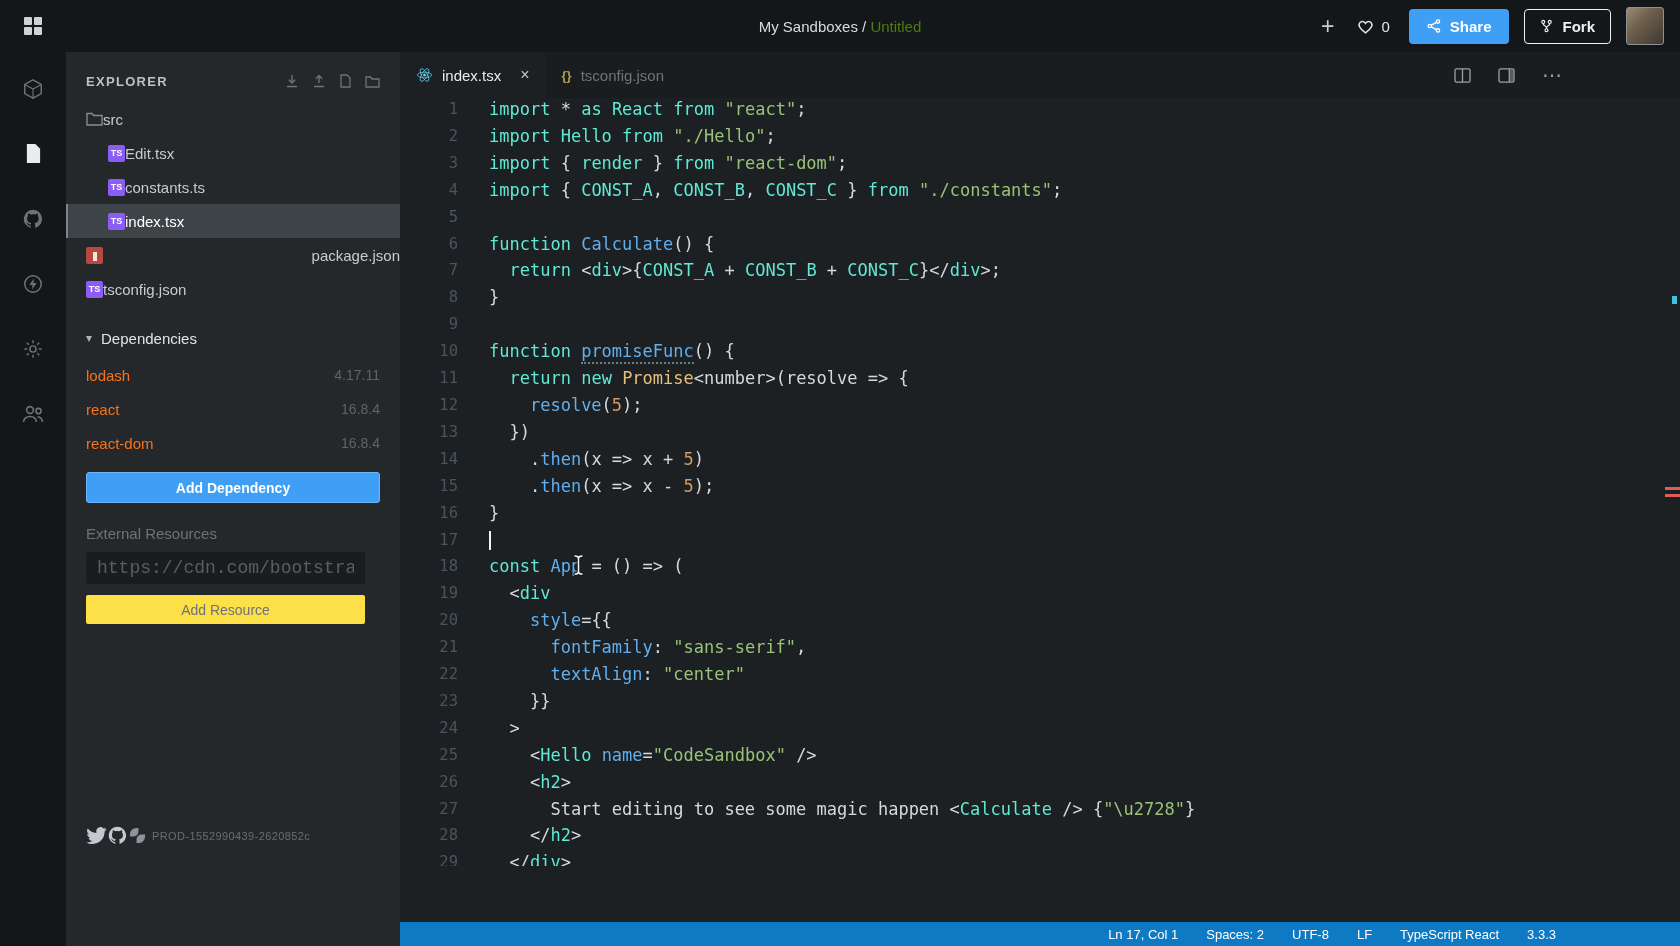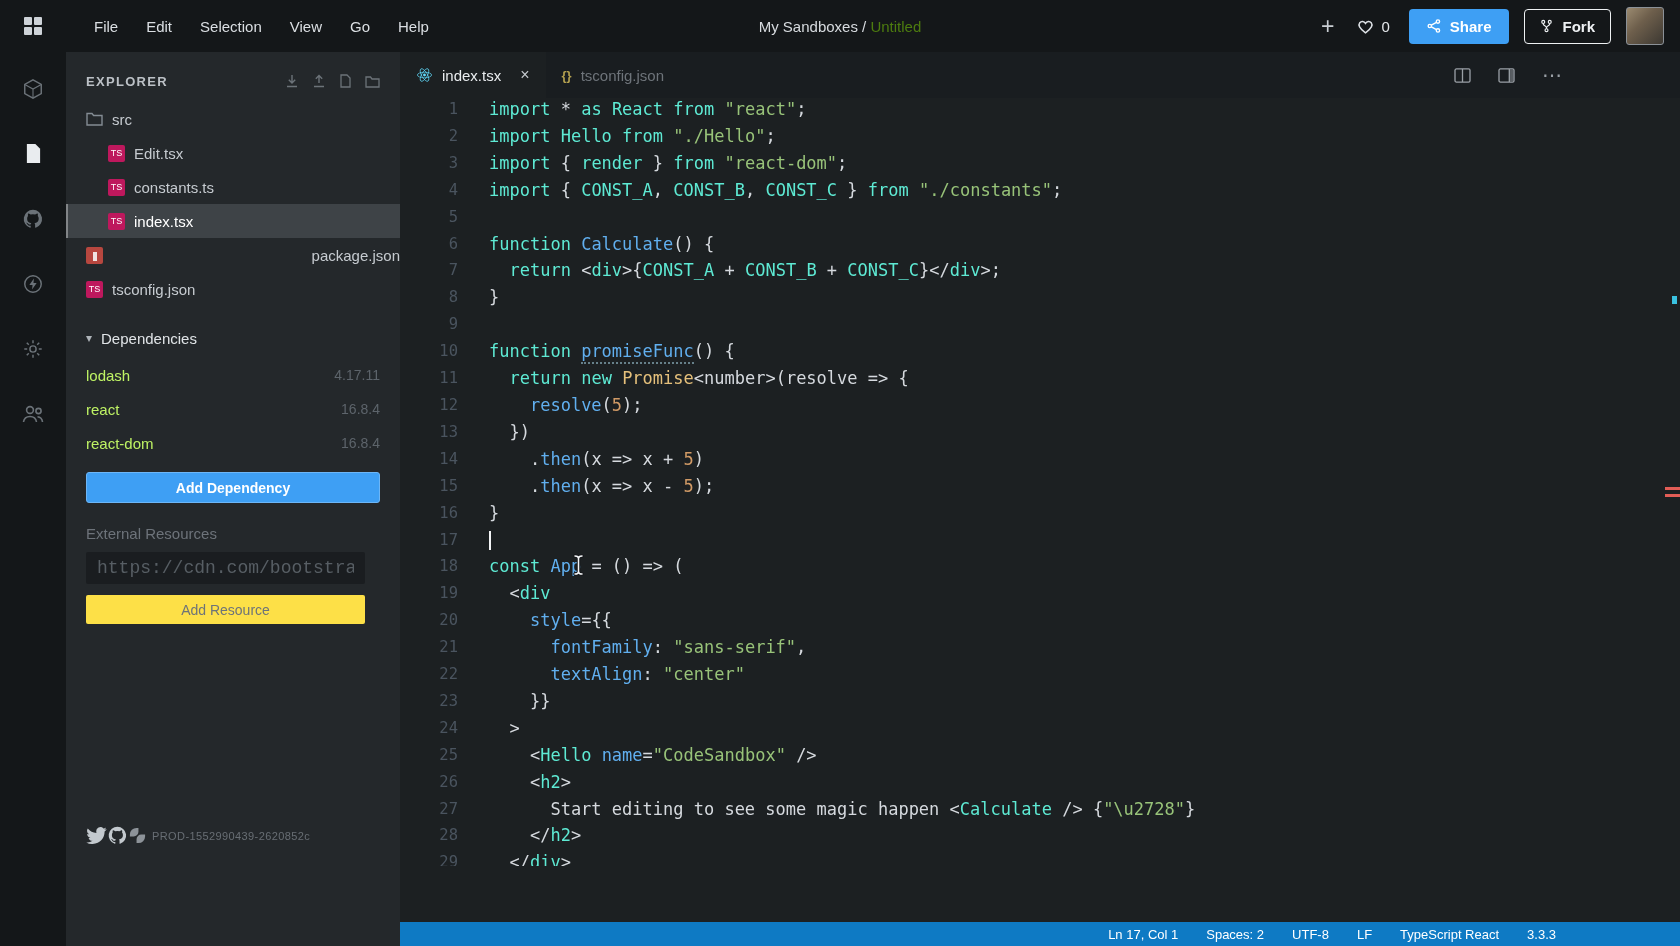--- a/index.html
+++ b/index.html
@@ -29,31 +29,31 @@
   
   .rail{flex:0 0 66px;background:#141719;display:flex;flex-direction:column;align-items:center;padding-top:4px}
   .rail-item{height:65px;width:100%;display:flex;align-items:center;justify-content:center}
 
   
   .sidebar{flex:0 0 319px;background:#24282b;position:relative;padding-top:14px;display:flex;flex-direction:column}
   .explorer-head{display:flex;align-items:center;height:30px;padding:0 20px}
   .explorer-title{font-size:13px;letter-spacing:1.3px;color:#bcc1c6;font-weight:bold}
   .explorer-actions{margin-left:auto;display:flex;align-items:center;gap:13px}
   .file-tree{margin-top:6px}
-  .tree-row{display:flex;align-items:center;height:34px;gap:9px;font-size:15px;color:#c6cbd0}
+  .tree-row{display:flex;align-items:center;height:34px;font-size:15px;color:#c6cbd0}
   .tree-row.selected{background:#3e4347;color:#fff;box-shadow:inset 2px 0 0 rgba(255,255,255,.35)}
-  .ts-badge{flex:0 0 17px;width:17px;height:17px;background:#be185d;color:#fff;font-size:9px;font-weight:normal;
+  .ts-badge{flex:0 0 17px;width:17px;height:17px;background:#8b5cf6;color:#fff;font-size:9px;font-weight:bold;
     display:flex;align-items:center;justify-content:center;border-radius:2px}
   .npm-badge{flex:0 0 17px;width:17px;height:17px;background:#b7473f;border-radius:2px;position:relative}
   .npm-badge::after{content:"";position:absolute;left:7px;top:5px;width:4px;height:9px;background:#f0e4e2}
   .deps-head{display:flex;align-items:center;gap:9px;padding:0 20px;height:40px;margin-top:12px;
     color:#e0e4e7;font-size:15px}
   .chevron{color:#aeb4b9;font-size:12px}
   .dep-row{display:flex;align-items:center;height:34px;padding:0 20px;font-size:15px}
-  .dep-name{color:#bef264}
+  .dep-name{color:#f97316}
   .dep-ver{margin-left:auto;color:#5d646b;font-size:14px}
   .btn-add-dep{margin:12px 20px 0;height:31px;background:#3e9ff4;border:1px solid #6db6f7;border-radius:3px;
     color:#fff;font-size:14px;font-weight:bold;display:flex;align-items:center;justify-content:center;width:294px}
   .ext-title{margin:22px 20px 0;color:#6d737a;font-size:15px}
   .ext-input{margin:10px 20px 0;height:32px;width:279px;background:#1a1d20;border:none;border-radius:2px;
     color:#86efac;font-size:18px;padding:0 11px;font-family:Liberation Mono, monospace}
   .ext-input::placeholder{color:#575e64}
   .btn-add-res{margin:11px 20px 0;height:29px;width:279px;background:#fde047;border:none;border-radius:2px;
     color:#6d7379;font-size:14px;display:flex;align-items:center;justify-content:center}
   .sidebar-footer{position:absolute;bottom:100px;left:20px;right:10px;display:flex;align-items:center;gap:0}
@@ -105,28 +105,20 @@
         <svg width="20" height="20" viewBox="0 0 20 20">
             <g fill="#ced3d8">
               <rect x="1" y="1" width="8" height="8" rx="1"></rect>
               <rect x="11" y="1" width="8" height="8" rx="1"></rect>
               <rect x="1" y="11" width="8" height="8" rx="1"></rect>
               <rect x="11" y="11" width="8" height="8" rx="1"></rect>
             </g>
           </svg>
       </span>
     </div>
-    <div class="menu-bar">
-        <div class="menu-item">File</div>
-        <div class="menu-item">Edit</div>
-        <div class="menu-item">Selection</div>
-        <div class="menu-item">View</div>
-        <div class="menu-item">Go</div>
-        <div class="menu-item">Help</div>
-      </div>
 
     <div class="breadcrumb">
       <span class="bc-path">My Sandboxes /</span>
       <span class="bc-title">Untitled</span>
     </div>
 
     <div class="header-right">
       <span class="plus"><span>+</span></span>
       <span class="like">
         <span>

